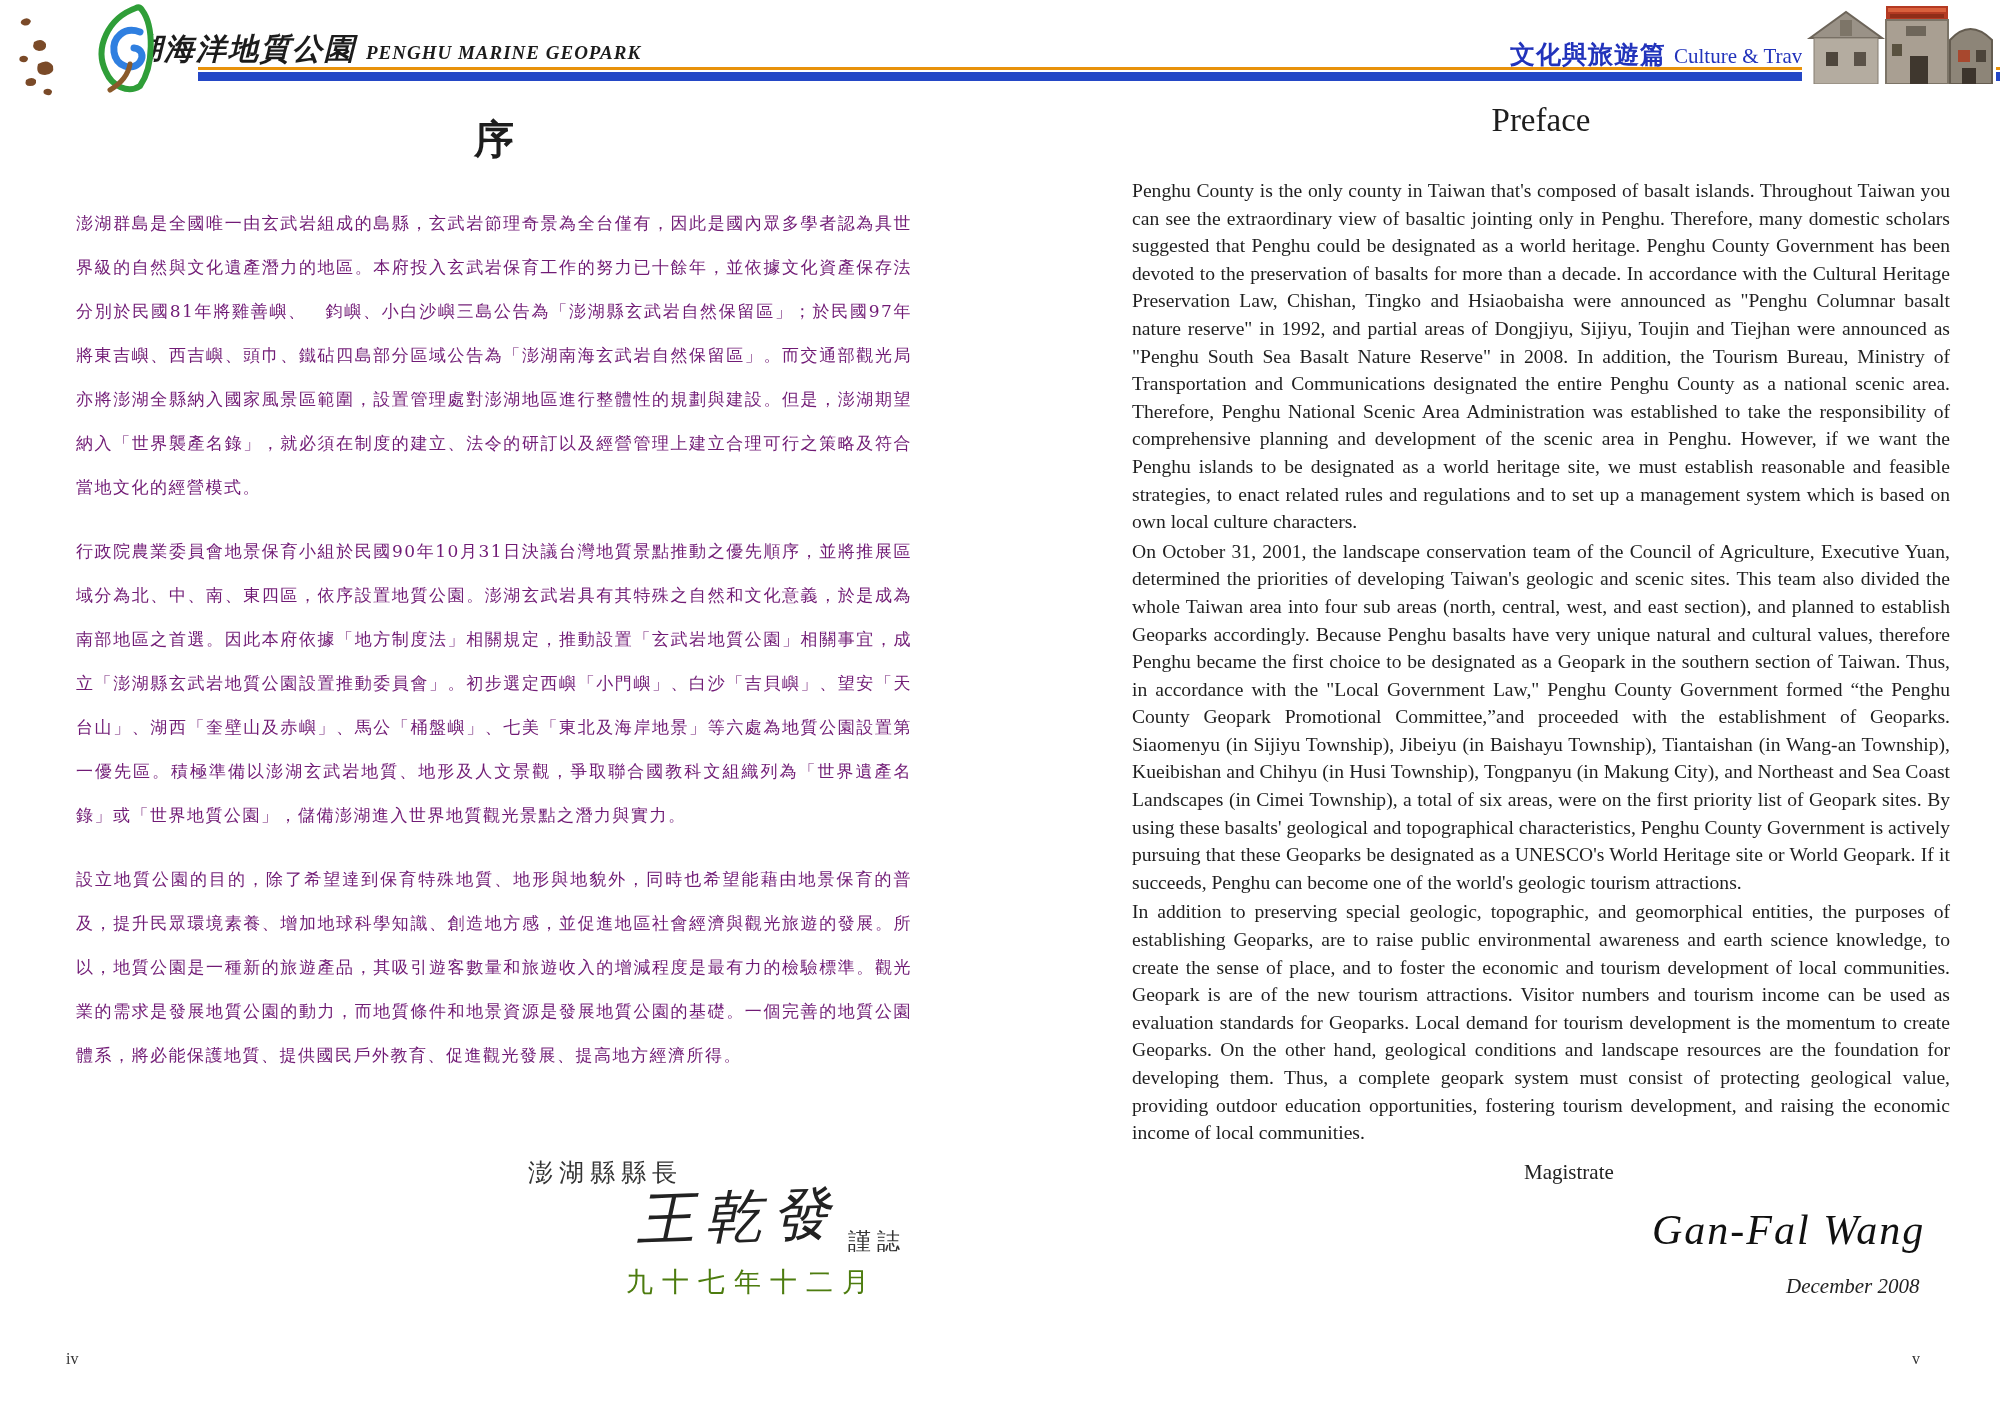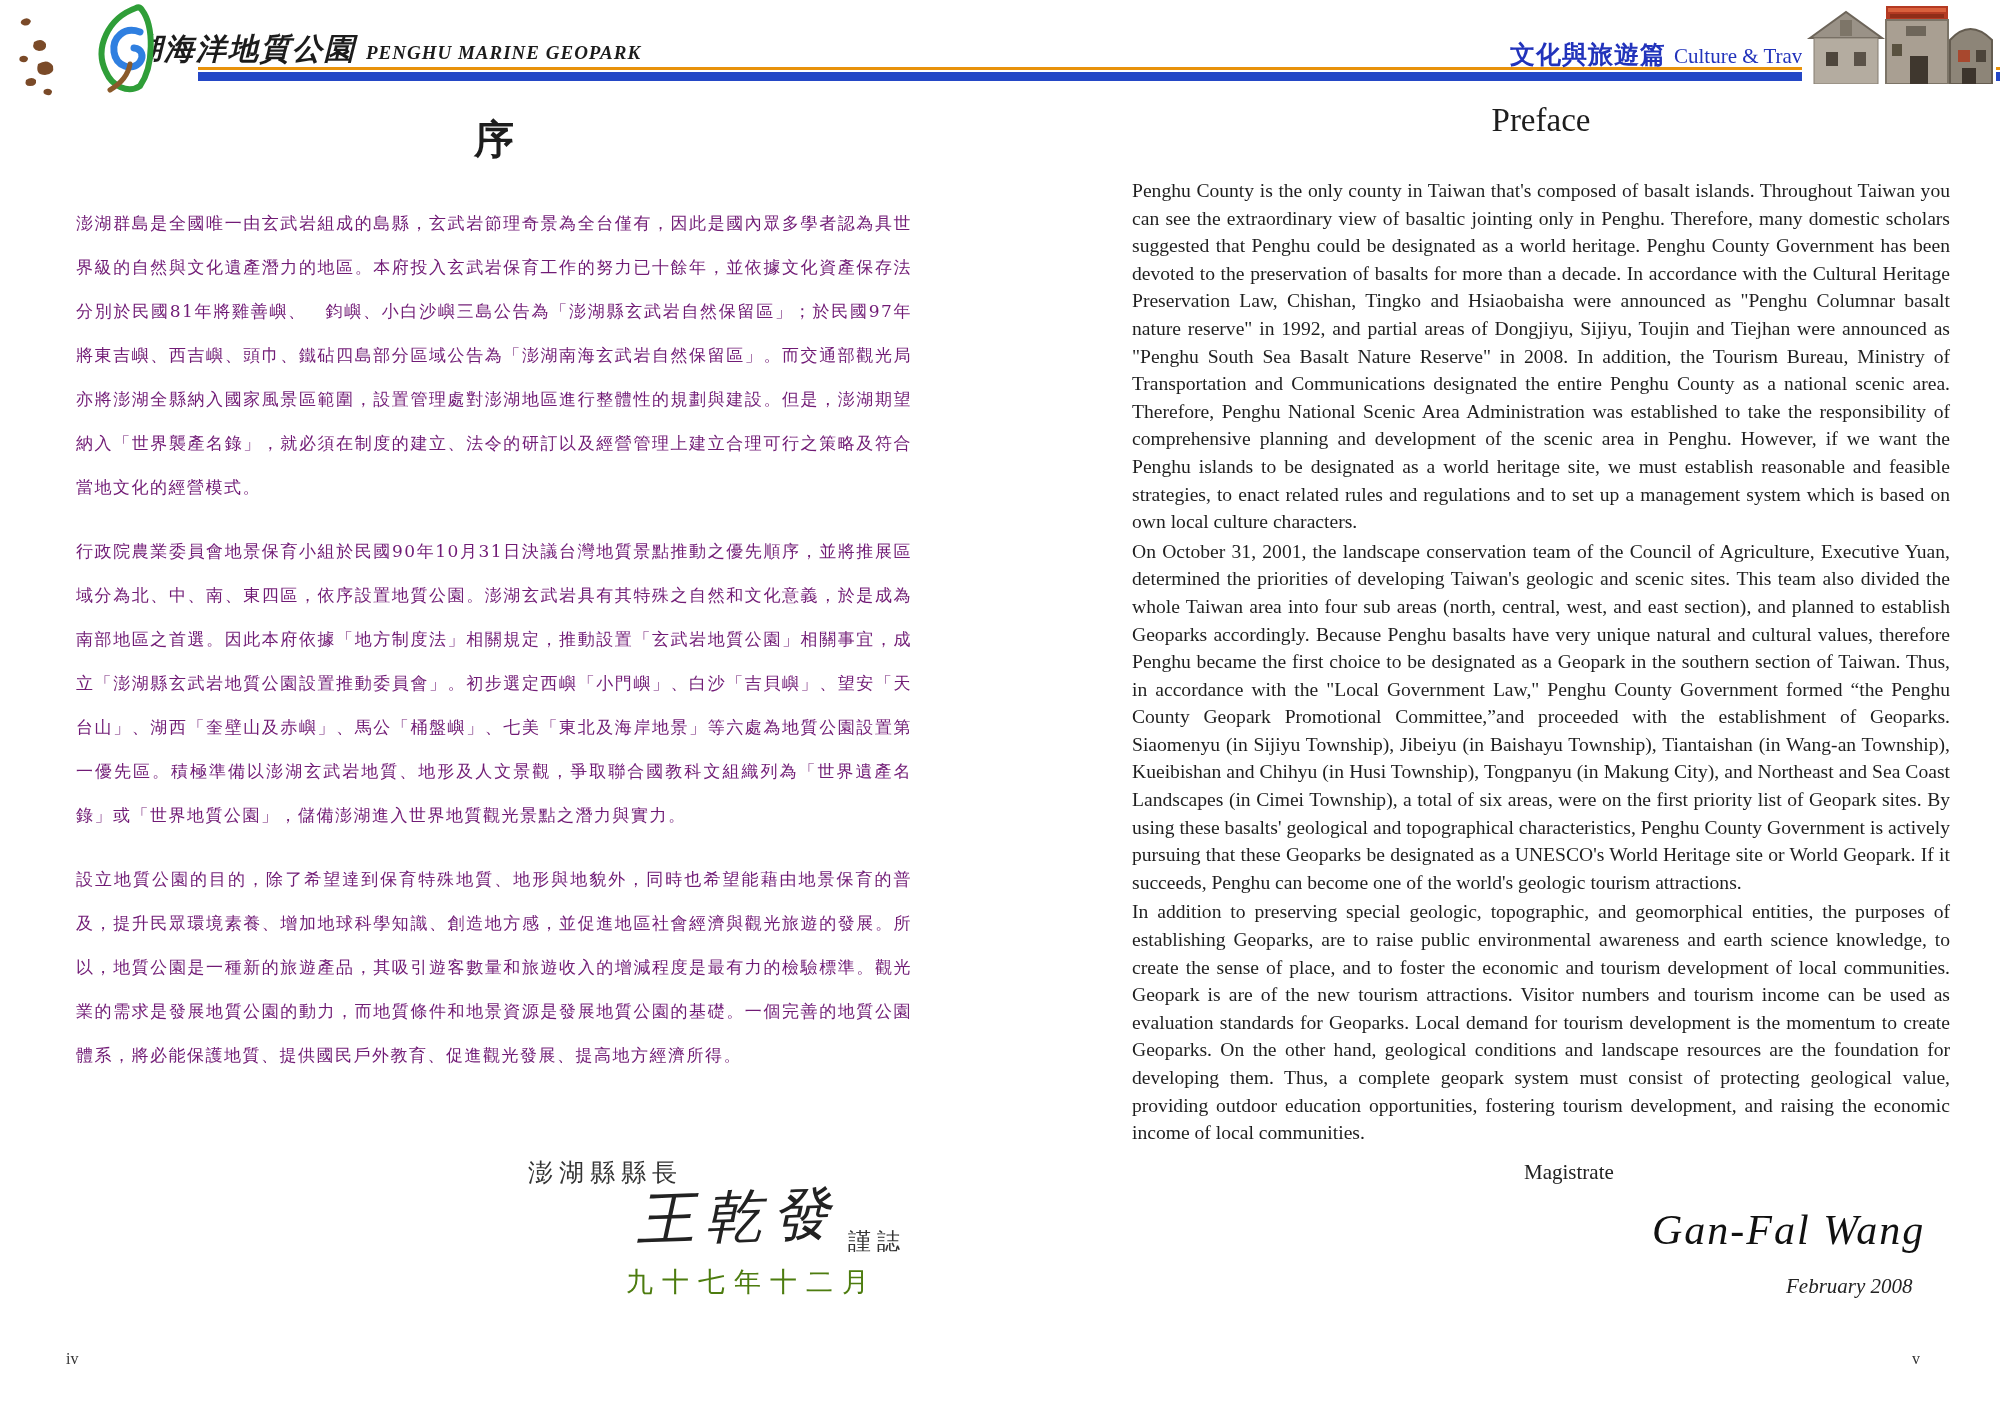--- a/index.html
+++ b/index.html
@@ -132,18 +132,18 @@
     <h1 class="title-en">Preface</h1>
     <div class="en-body">
       <p>Penghu County is the only county in Taiwan that's composed of basalt islands. Throughout Taiwan you can see the extraordinary view of basaltic jointing only in Penghu. Therefore, many domestic scholars suggested that Penghu could be designated as a world heritage. Penghu County Government has been devoted to the preservation of basalts for more than a decade. In accordance with the Cultural Heritage Preservation Law, Chishan, Tingko and Hsiaobaisha were announced as "Penghu Columnar basalt nature reserve" in 1992, and partial areas of Dongjiyu, Sijiyu, Toujin and Tiejhan were announced as "Penghu South Sea Basalt Nature Reserve" in 2008. In addition, the Tourism Bureau, Ministry of Transportation and Communications designated the entire Penghu County as a national scenic area. Therefore, Penghu National Scenic Area Administration was established to take the responsibility of comprehensive planning and development of the scenic area in Penghu. However, if we want the Penghu islands to be designated as a world heritage site, we must establish reasonable and feasible strategies, to enact related rules and regulations and to set up a management system which is based on own local culture characters.</p>
       <p>On October 31, 2001, the landscape conservation team of the Council of Agriculture, Executive Yuan, determined the priorities of developing Taiwan's geologic and scenic sites. This team also divided the whole Taiwan area into four sub areas (north, central, west, and east section), and planned to establish Geoparks accordingly. Because Penghu basalts have very unique natural and cultural values, therefore Penghu became the first choice to be designated as a Geopark in the southern section of Taiwan. Thus, in accordance with the "Local Government Law," Penghu County Government formed “the Penghu County Geopark Promotional Committee,”and proceeded with the establishment of Geoparks. Siaomenyu (in Sijiyu Township), Jibeiyu (in Baishayu Township), Tiantaishan (in Wang-an Township), Kueibishan and Chihyu (in Husi Township), Tongpanyu (in Makung City), and Northeast and Sea Coast Landscapes (in Cimei Township), a total of six areas, were on the first priority list of Geopark sites. By using these basalts' geological and topographical characteristics, Penghu County Government is actively pursuing that these Geoparks be designated as a UNESCO's World Heritage site or World Geopark. If it succeeds, Penghu can become one of the world's geologic tourism attractions.</p>
       <p>In addition to preserving special geologic, topographic, and geomorphical entities, the purposes of establishing Geoparks, are to raise public environmental awareness and earth science knowledge, to create the sense of place, and to foster the economic and tourism development of local communities. Geopark is are of the new tourism attractions. Visitor numbers and tourism income can be used as evaluation standards for Geoparks. Local demand for tourism development is the momentum to create Geoparks. On the other hand, geological conditions and landscape resources are the foundation for developing them. Thus, a complete  geopark system must consist of protecting geological value, providing outdoor education opportunities, fostering tourism development, and raising the economic income of local communities.</p>
     </div>
   </div>
 
   <span class="sig-title-en">Magistrate</span>
   <span class="sig-name-en">Gan-Fal Wang</span>
-  <span class="sig-date-en">February 2008</span>
+  <span class="sig-date-en">December 2008</span>
 
   <span class="folio" id="folio-left">iv</span>
   <span class="folio" id="folio-right">v</span>
 
 </div>
 
 </body></html>

